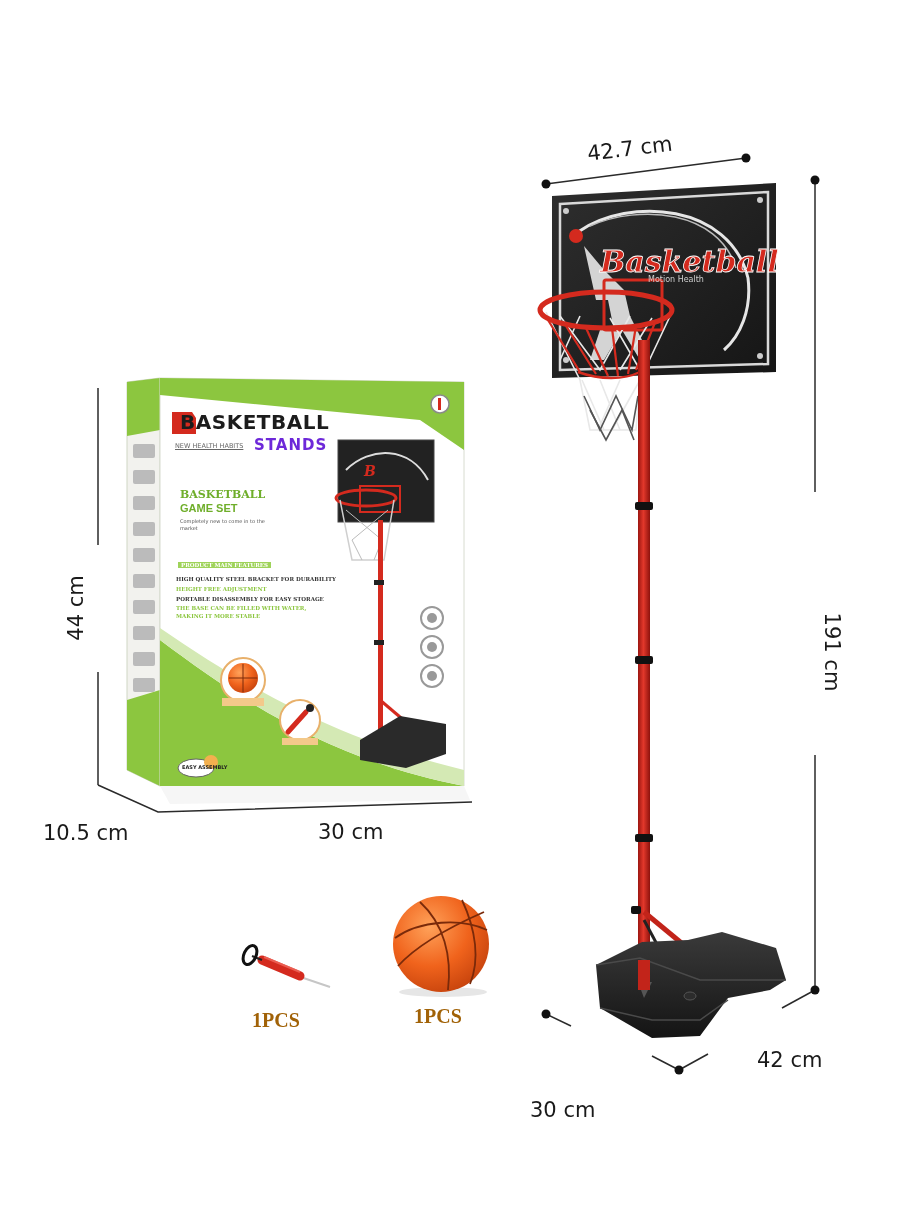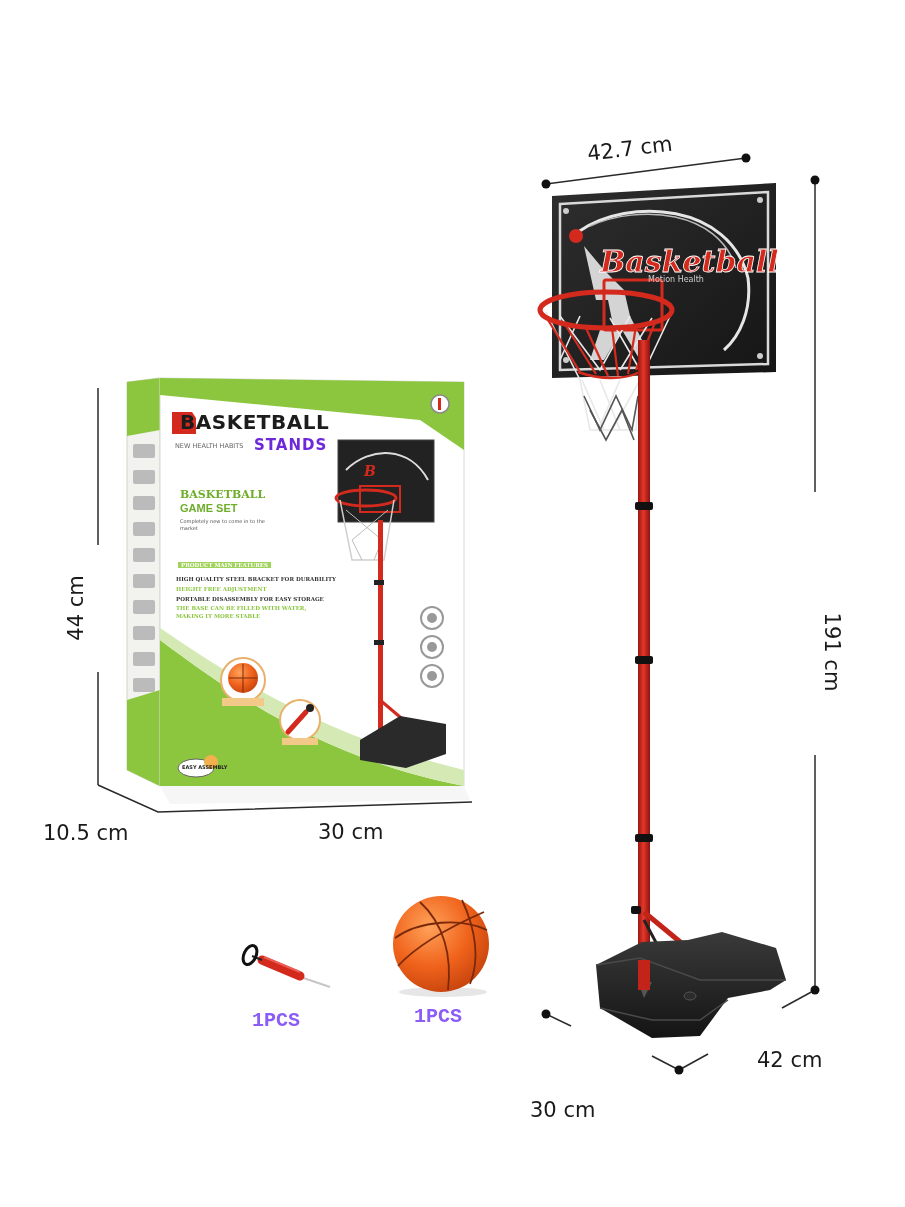--- a/index.html
+++ b/index.html
@@ -1,18 +1,18 @@
 <!DOCTYPE html>
 <html><head>
 <meta charset="utf-8">
 <style>
   html, body { margin: 0; padding: 0; background: #ffffff; }
   body { width: 905px; height: 1207px; position: relative; overflow: hidden; font-family: "DejaVu Sans", sans-serif; }
   .dim-label { position: absolute; font-family: "DejaVu Sans", sans-serif; font-size: 21px; color: #1a1a1a; white-space: nowrap; }
-  .pcs-label { position: absolute; font-family: Liberation Mono, monospace; font-weight: bold; font-size: 20px; color: #8b5cf6; }
+  .pcs-label { position: absolute; font-family: Liberation Serif, serif; font-weight: bold; font-size: 20px; color: #a16207; }
   svg { position: absolute; left: 0; top: 0; }
   .box-text { position: absolute; white-space: nowrap; }
 </style>
 </head>
 <body>
 
 <svg width="905" height="1207" viewBox="0 0 905 1207">
   <defs>
     <linearGradient id="poleGrad" x1="0" x2="1">
       <stop offset="0" stop-color="#9c1510"></stop>
@@ -191,21 +191,21 @@
     <ellipse cx="443" cy="992" rx="44" ry="5" fill="#e6e6e6"></ellipse>
     <circle cx="441" cy="944" r="48" fill="url(#ballGrad)"></circle>
     <path d="M395,938 C420,920 462,918 487,930" stroke="#7a2a0a" stroke-width="1.8" fill="none"></path>
     <path d="M420,902 C444,924 452,956 448,990" stroke="#7a2a0a" stroke-width="1.8" fill="none"></path>
     <path d="M398,966 C418,944 452,926 484,912" stroke="#7a2a0a" stroke-width="1.8" fill="none"></path>
     <path d="M462,900 C476,930 480,960 470,984" stroke="#7a2a0a" stroke-width="1.8" fill="none"></path>
   </g>
 </svg>
 
 <div class="box-text" style="left:180px; top:410px; font-family:'DejaVu Sans',sans-serif; font-weight:bold; font-size:20px; letter-spacing:0.5px; color:#1c1c1c;">BASKETBALL</div>
-<div class="box-text" style="left:175px; top:442px; font-size:6.5px; color:#666; ">NEW HEALTH HABITS</div>
+<div class="box-text" style="left:175px; top:442px; font-size:6.5px; color:#666; text-decoration:underline;">NEW HEALTH HABITS</div>
 <div class="box-text" style="left:254px; top:436px; font-weight:bold; font-size:15px; letter-spacing:1px; color:#6d28d9;">STANDS</div>
 <div class="box-text" style="left:180px; top:488px; font-family:'DejaVu Serif',serif; font-weight:bold; font-size:11px; color:#6fae2a;">BASKETBALL</div>
 <div class="box-text" style="left:180px; top:502px; font-family:Liberation Sans, sans-serif; font-weight:bold; font-size:11px; color:#6fae2a;">GAME SET</div>
 <div class="box-text" style="left:180px; top:518px; width:90px; white-space:normal; font-size:5px; line-height:7px; color:#555;">Completely new to come in to the market</div>
 <div class="box-text" style="left:178px; top:562px; padding:0 3px; font-family:'DejaVu Serif',serif; font-weight:bold; font-size:5.5px; color:#fff; background:#9fd35a;">PRODUCT MAIN FEATURES</div>
 <div style="position:absolute; left:176px; top:574px; width:200px;">
   <div class="box-text" style="position:relative; font-family:'DejaVu Serif',serif; font-weight:bold; font-size:5.5px; line-height:10px; color:#333;">HIGH QUALITY STEEL BRACKET FOR DURABILITY</div>
   <div class="box-text" style="position:relative; font-family:'DejaVu Serif',serif; font-weight:bold; font-size:5.5px; line-height:10px; color:#8cc63f;">HEIGHT FREE ADJUSTMENT</div>
   <div class="box-text" style="position:relative; font-family:'DejaVu Serif',serif; font-weight:bold; font-size:5.5px; line-height:10px; color:#333;">PORTABLE DISASSEMBLY FOR EASY STORAGE</div>
   <div class="box-text" style="position:relative; width:150px; white-space:normal; font-family:'DejaVu Serif',serif; font-weight:bold; font-size:5.5px; line-height:8px; color:#8cc63f;">THE BASE CAN BE FILLED WITH WATER, MAKING IT MORE STABLE</div>

